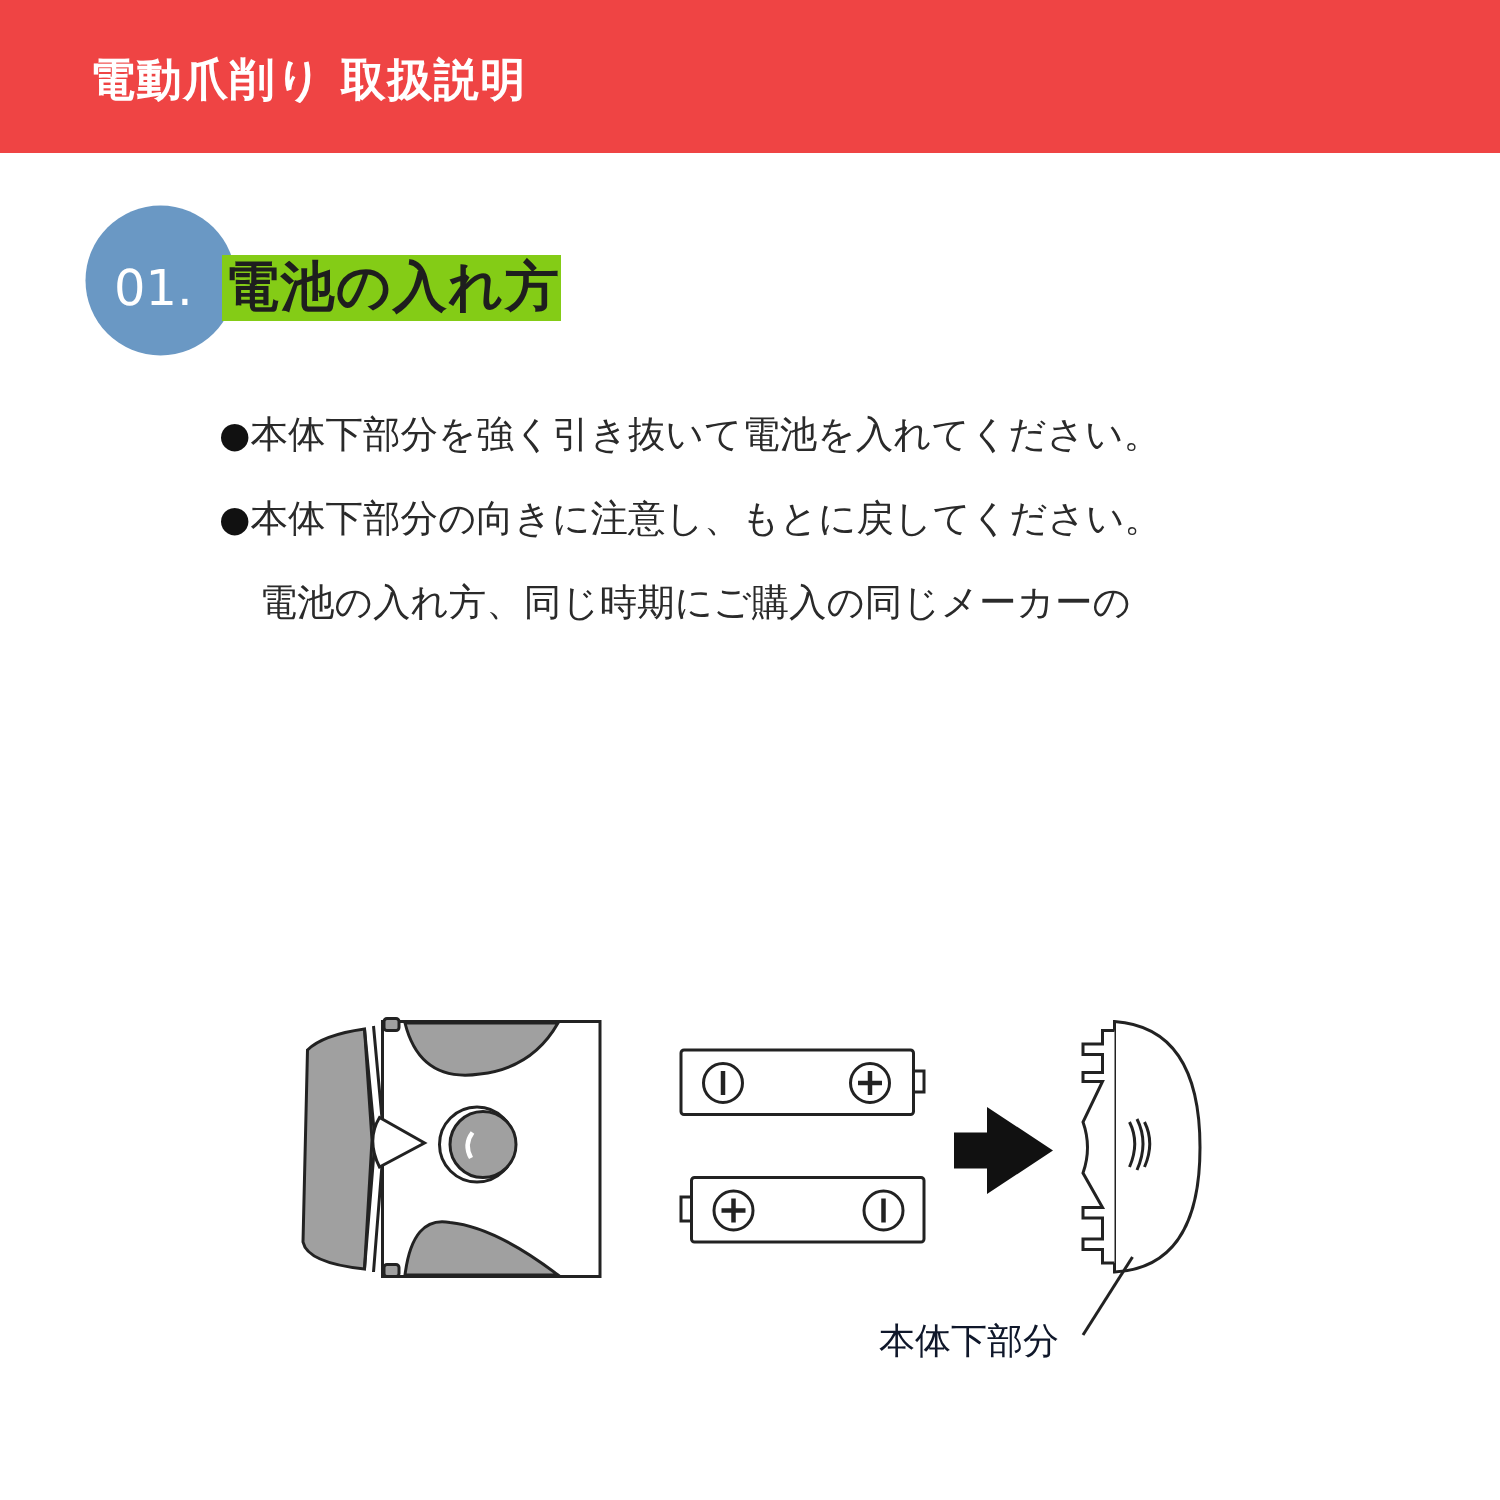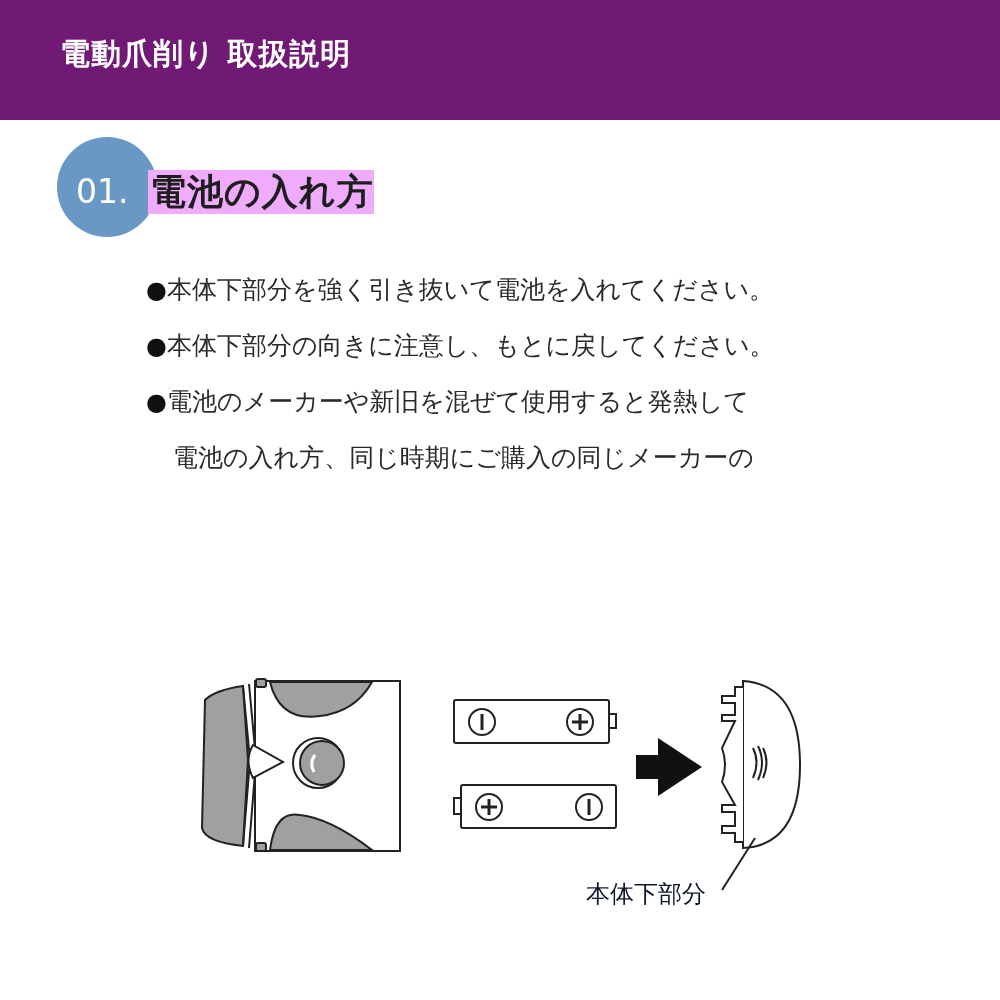--- a/index.html
+++ b/index.html
@@ -1,38 +1,38 @@
 <!DOCTYPE html>
 <html><head>
 <meta charset="utf-8">
 <style>
   html, body { margin: 0; padding: 0; }
   body {
     width: 1000px; height: 1000px; background: #ffffff; position: relative; overflow: hidden;
     font-family: "DejaVu Sans", "Liberation Sans", sans-serif; color: #222;
   }
   .header {
-    position: absolute; left: 0; top: 0; width: 1000px; height: 120px;
-    background: #701a75;
+    position: absolute; left: 0; top: 0; width: 1000px; height: 102px;
+    background: #ef4444;
   }
   .header-title {
     position: absolute; left: 60px; top: 34px; font-size: 30px; font-weight: bold;
     color: #ffffff; letter-spacing: 1px; line-height: 40px;
   }
   .section-badge {
     position: absolute; left: 57px; top: 137px; width: 100px; height: 100px;
     border-radius: 50%; background: #6a98c4;
   }
   .section-num {
     position: absolute; left: 76px; top: 172px; font-size: 33px; color: #fff;
     line-height: 40px; font-family: "DejaVu Sans", sans-serif; text-align: right;
   }
   .section-title {
     position: absolute; left: 148px; top: 170px; font-size: 36px; font-weight: bold;
-    color: #1e1e1e; line-height: 44px; background: #f0abfc; padding-left: 2px; letter-spacing: 1px;
+    color: #1e1e1e; line-height: 44px; background: #84cc16; padding-left: 2px; letter-spacing: 1px;
   }
   .body-text { position: absolute; left: 146px; top: 262px; width: 720px; }
   .line {
     font-size: 25px; line-height: 56px; height: 56px; white-space: nowrap; color: #2a2a2a;
   }
   .line .bullet { font-size: 24px; color: #111; }
   .indent { padding-left: 27px; }
   .illustration { position: absolute; left: 190px; top: 660px; width: 620px; height: 260px; }
   .label-bottom {
     position: absolute; left: 586px; top: 878px; font-size: 24px; color: #0f172a; line-height: 32px;
@@ -45,21 +45,20 @@
   <div class="header-title">電動爪削り 取扱説明</div>
 </div>
 
 <div class="section-badge"></div>
 <div class="section-num">01.</div>
 <div class="section-title">電池の入れ方</div>
 
 <div class="body-text">
   <div class="line"><span class="bullet">●</span><span>本体下部分を強く引き抜いて電池を入れてください。</span></div>
   <div class="line"><span class="bullet">●</span><span>本体下部分の向きに注意し、もとに戻してください。</span></div>
-  <div class="line"><span class="bullet">●</span><span>電池のメーカーや新旧を混ぜて使用すると発熱して</span></div>
   <div class="line indent"><span>電池の入れ方、同じ時期にご購入の同じメーカーの</span></div>
 </div>
 
 <svg class="illustration" viewBox="190 660 620 260" width="620" height="260">
 
   <g stroke="#222" stroke-width="2" fill="none">
     <rect x="255" y="681" width="145" height="170" fill="#fff"></rect>
 
     <path d="M243 686 Q215 690 205 700 L202 828 Q205 842 243 846 L248 760 Z" fill="#a0a0a0"></path>
 

